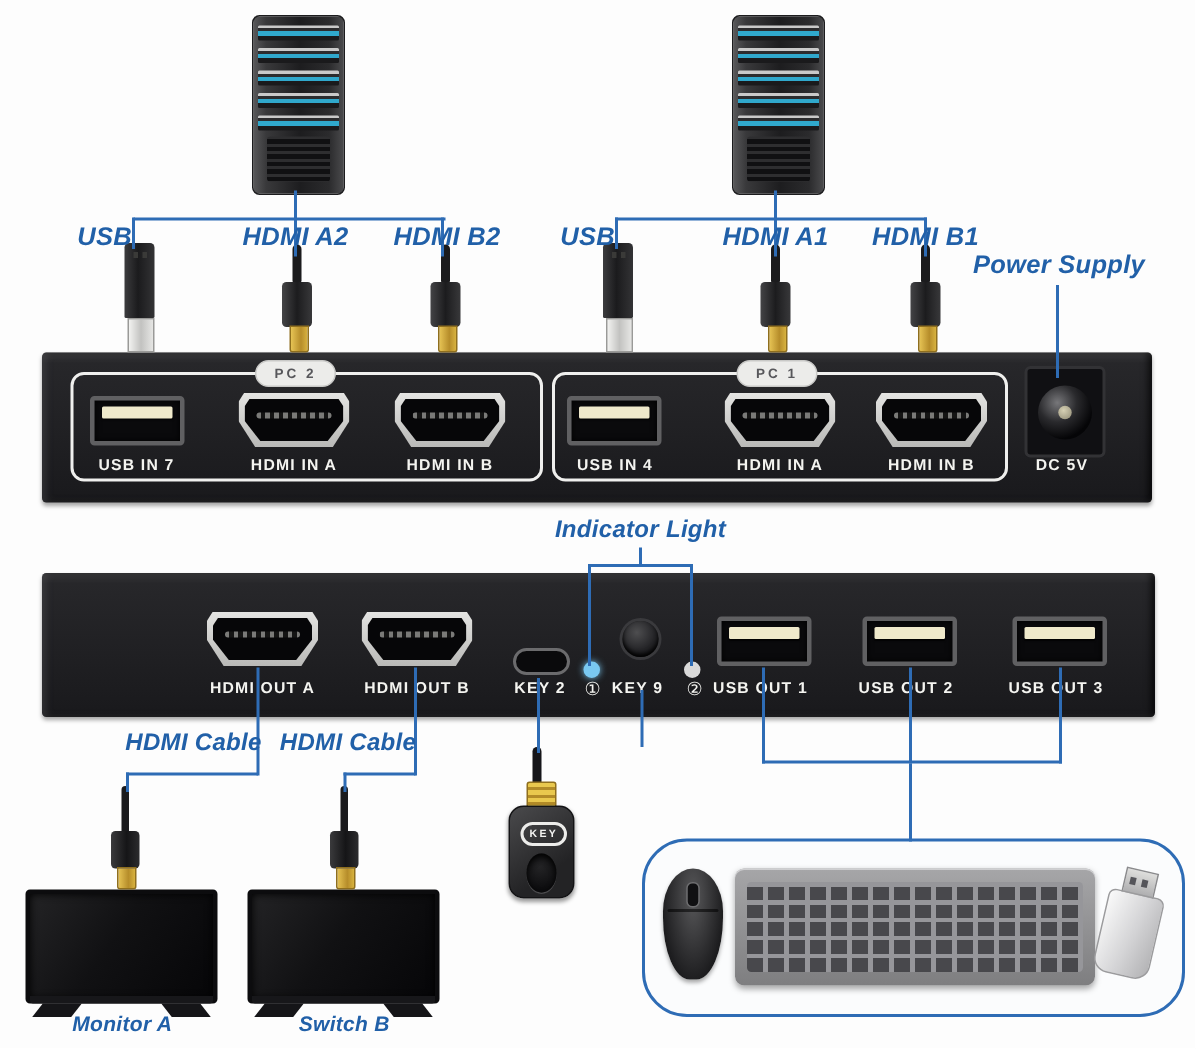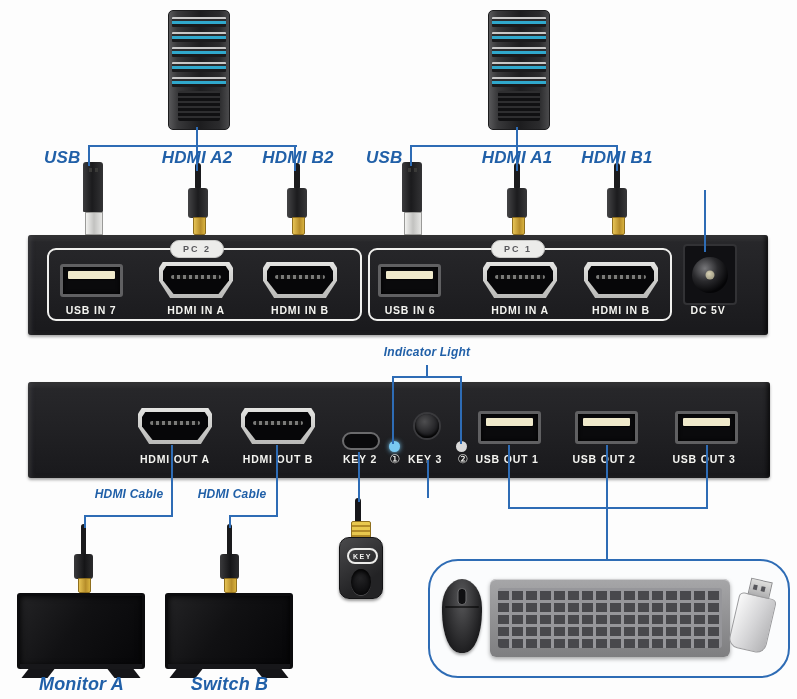--- a/index.html
+++ b/index.html
@@ -2,23 +2,23 @@
 <html style="--label-blue: #2160a8; --line-blue: #2e6cb5; --led-on: #79c9f2; --led-off: #d9d9d9;"><head>
 <meta charset="utf-8">
 <style>
   html,body{margin:0;padding:0;background:#fff;}
   #canvas{position:relative;width:797px;height:699px;background:#fdfdfd;overflow:hidden;
           font-family:"Liberation Sans",sans-serif;}
   
   .line{position:absolute;background:var(--line-blue,#2e6cb5);z-index:6;}
   .lbl{position:absolute;color:var(--label-blue,#2160a8);font-style:italic;font-weight:700;
        font-size:17px;text-align:center;white-space:nowrap;z-index:7;letter-spacing:.2px;}
-  .lbl.right{text-align:left;}
-  .lbl.big{font-size:18px;}
-  .lbl.small{font-size:12px;}
+  .lbl.right{text-align:right;}
+  .lbl.big{font-size:14px;}
+  .lbl.small{font-size:16px;}
   
   .tower{position:absolute;width:60px;height:118px;border-radius:5px;border:1px solid #1c1c1e;
          background:linear-gradient(90deg,#58585a 0,#39393b 14%,#1d1d1f 52%,#2b2b2d 84%,#4a4a4c 100%);z-index:2;}
   .bay{position:absolute;left:3px;right:3px;height:10px;border-radius:1px;
        background:linear-gradient(180deg,#c9c9c9 0 2px,#2c2c2e 2px 4px,#30a8cc 4px 7px,#1a1a1c 7px 100%);}
   .vents{position:absolute;left:9px;right:9px;top:80px;height:30px;
          background:repeating-linear-gradient(180deg,#2e2e30 0 2px,#101012 2px 5px);border-radius:2px;}
   
   .panel{position:absolute;left:28px;width:740px;border-radius:3px;z-index:1;
          background:linear-gradient(180deg,#3a3a3c 0,#27272a 7%,#202023 55%,#19191c 100%);
@@ -146,20 +146,21 @@
   <div class="line" style="left:616px;top:145px;width:2px;height:26px"></div>
 
   <div class="line" style="left:704px;top:190px;width:2px;height:62px"></div>
 
   <div class="lbl right" style="left:44px;top:148px;width:44px">USB</div>
   <div class="lbl" style="left:147px;top:148px;width:100px">HDMI A2</div>
   <div class="lbl" style="left:248px;top:148px;width:100px">HDMI B2</div>
   <div class="lbl right" style="left:366px;top:148px;width:44px">USB</div>
   <div class="lbl" style="left:467px;top:148px;width:100px">HDMI A1</div>
   <div class="lbl" style="left:567px;top:148px;width:100px">HDMI B1</div>
+  <div class="lbl" style="left:646px;top:167px;width:120px">Power Supply</div>
 
   <div class="usbm" style="left:83px;top:162px">
     <div class="body"></div>
       <div class="metal"></div>
     <div class="hole" style="left:6px"></div>
       <div class="hole" style="left:12px"></div>
   </div>
   <div class="usbm" style="left:402px;top:162px">
     <div class="body"></div>
       <div class="metal"></div>
@@ -216,21 +217,21 @@
         <div class="pins"></div>
       </div>
     <div class="dcjack" style="left:655px;top:9px;width:50px;height:57px">
         <div class="ring"></div>
         <div class="pin"></div>
       </div>
 
     <div class="portlbl" style="left:18px;top:69px;width:90px">USB IN 7</div>
     <div class="portlbl" style="left:123px;top:69px;width:90px">HDMI IN A</div>
     <div class="portlbl" style="left:227px;top:69px;width:90px">HDMI IN B</div>
-    <div class="portlbl" style="left:337px;top:69px;width:90px">USB IN 6</div>
+    <div class="portlbl" style="left:337px;top:69px;width:90px">USB IN 4</div>
     <div class="portlbl" style="left:447px;top:69px;width:90px">HDMI IN A</div>
     <div class="portlbl" style="left:548px;top:69px;width:90px">HDMI IN B</div>
     <div class="portlbl" style="left:635px;top:69px;width:90px">DC 5V</div>
   </div>
 
   <div class="lbl small" style="left:367px;top:345px;width:120px">Indicator Light</div>
   <div class="line" style="left:426px;top:365px;width:2px;height:13px"></div>
   <div class="line" style="left:392px;top:376px;width:70px;height:2px"></div>
   <div class="line" style="left:392px;top:376px;width:2px;height:68px"></div>
   <div class="line" style="left:460px;top:376px;width:2px;height:68px"></div>
@@ -255,21 +256,21 @@
         <div class="tongue"></div>
       </div>
     <div class="usbf" style="left:647px;top:29px;width:57px;height:27px">
         <div class="tongue"></div>
       </div>
 
     <div class="portlbl" style="left:102px;top:71px;width:90px">HDMI OUT A</div>
     <div class="portlbl" style="left:205px;top:71px;width:90px">HDMI OUT B</div>
     <div class="portlbl" style="left:302px;top:71px;width:60px">KEY 2</div>
     <div class="circnum" style="left:359px;top:70px;width:16px">①</div>
-    <div class="portlbl" style="left:372px;top:71px;width:50px">KEY 3</div>
+    <div class="portlbl" style="left:372px;top:71px;width:50px">KEY 9</div>
     <div class="circnum" style="left:427px;top:70px;width:16px">②</div>
     <div class="portlbl" style="left:434px;top:71px;width:90px">USB OUT 1</div>
     <div class="portlbl" style="left:531px;top:71px;width:90px">USB OUT 2</div>
     <div class="portlbl" style="left:631px;top:71px;width:90px">USB OUT 3</div>
   </div>
 
   <div class="line" style="left:171px;top:445px;width:2px;height:72px"></div>
   <div class="line" style="left:84px;top:515px;width:88px;height:2px"></div>
   <div class="line" style="left:84px;top:515px;width:2px;height:13px"></div>
   <div class="line" style="left:276px;top:445px;width:2px;height:72px"></div>

